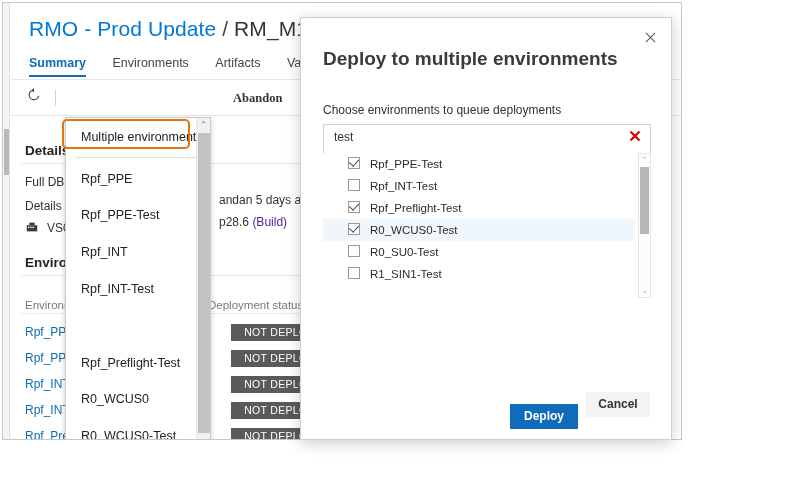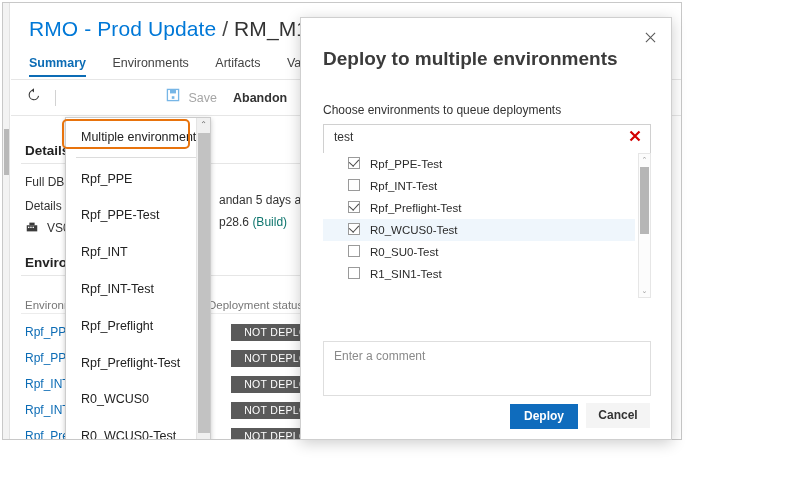--- a/index.html
+++ b/index.html
@@ -133,21 +133,21 @@
     background: #d2d2d2;
   }
   #tb-deploy {
     left: 56px;
     width: 90px;
     background: #deecf9;
     padding: 0 3px;
     box-sizing: border-box;
   }
   #tb-save { left: 155px; color: #a6a6a6; }
-  #tb-abandon { left: 222px; font-weight: bold; color: #333; }
+  #tb-abandon { left: 222px; font-weight: bold; color: #333; font-family: Liberation Serif, serif; }
 
   .icon-inline {
     display: inline-block;
     vertical-align: middle;
     margin-right: 5px;
     position: relative;
     top: -1px;
   }
 
   
@@ -180,21 +180,21 @@
   #det-vsicon { position: absolute; left: 22px; top: 217px; }
 
   #det-by {
     position: absolute; left: 216px; top: 190px;
     font-size: 12px; color: #333; white-space: nowrap;
   }
   #det-build {
     position: absolute; left: 216px; top: 212px;
     font-size: 12px; color: #333; white-space: nowrap;
   }
-  #det-build .muted { color: #0f766e; }
+  #det-build .muted { color: #4c1d95; }
   #det-linkicon { position: absolute; left: 316px; top: 212px; }
 
   
   #grid-head-env {
     position: absolute; left: 22px; top: 296px;
     font-size: 11.5px; color: #777; white-space: nowrap;
   }
   #grid-head-status {
     position: absolute; left: 205px; top: 296px;
     font-size: 11.5px; color: #777; white-space: nowrap;
@@ -437,21 +437,21 @@
     width: 68px; height: 25px;
     line-height: 25px; text-align: center;
     background: #0f6cbd;
     color: #ffffff;
     font-size: 12px;
     font-weight: bold;
     cursor: pointer;
   }
   #dlg-cancel {
     position: absolute;
-    left: 586px; top: 403px;
+    left: 586px; top: 392px;
     width: 64px; height: 25px;
     line-height: 25px; text-align: center;
     background: #f4f4f4;
     color: #333;
     font-size: 12px;
     font-weight: bold;
     cursor: pointer;
   }
 </style>
 </head>
@@ -484,30 +484,20 @@
         <span class="icon-inline">
           <svg width="14" height="14" viewBox="0 0 16 16">
             <path d="M8 2.6A5.4 5.4 0 1 0 13.2 9" fill="none" stroke="#3b3b3b" stroke-width="1.3"></path>
             <path d="M8 0.3 L8 5 L5 2.6 Z" fill="#3b3b3b"></path>
           </svg>
         </span>
       </div>
       <div id="tb-divider"></div>
 
 
-      <div class="tb-item" id="tb-save">
-        <span class="icon-inline">
-          <svg width="14" height="14" viewBox="0 0 16 16">
-            <rect x="1.6" y="1.6" width="12.8" height="12.8" fill="none" stroke="#77b6e6" stroke-width="1.5"></rect>
-            <rect x="4.6" y="1.6" width="6.8" height="4.6" fill="#77b6e6"></rect>
-            <rect x="6.6" y="9.4" width="3" height="3" fill="#77b6e6"></rect>
-          </svg>
-        </span>
-        <span>Save</span>
-      </div>
 
       <div class="tb-item" id="tb-abandon">
         <span>Abandon</span>
       </div>
     </div>
     <div id="toolbar-rule"></div>
 
     <div class="sec-head" id="details-head">Details</div>
     <div id="details-rule"></div>
 
@@ -560,21 +550,20 @@
     <div class="grid-row-name" style="top:426px">Rpf_Pre</div>
     <div class="badge" style="top:425px">NOT DEPLOYED</div>
 
     <div id="deploy-menu">
       <div class="menu-item" style="top:1px">Multiple environments</div>
       <div id="menu-sep"></div>
       <div class="menu-item" style="top:43px">Rpf_PPE</div>
       <div class="menu-item" style="top:79px">Rpf_PPE-Test</div>
       <div class="menu-item" style="top:116px">Rpf_INT</div>
       <div class="menu-item" style="top:153px">Rpf_INT-Test</div>
-      <div class="menu-item" style="top:190px">Rpf_Preflight</div>
       <div class="menu-item" style="top:227px">Rpf_Preflight-Test</div>
       <div class="menu-item" style="top:263px">R0_WCUS0</div>
       <div class="menu-item" style="top:300px">R0_WCUS0-Test</div>
 
       <div id="menu-sb">
         <div id="menu-sb-up">⌃</div>
         <div id="menu-sb-thumb"></div>
       </div>
     </div>
 
@@ -628,22 +617,19 @@
         <span class="lr-label">R1_SIN1-Test</span>
       </div>
 
       <div id="list-sb">
         <div class="sb-arrow" id="list-sb-up">⌃</div>
         <div id="list-sb-thumb"></div>
         <div class="sb-arrow" id="list-sb-down">⌄</div>
       </div>
     </div>
 
-    <div id="dlg-comment">
-      <div id="dlg-comment-ph">Enter a comment</div>
-    </div>
 
   </div>
 
   <div id="dlg-deploy">Deploy</div>
   <div id="dlg-cancel">Cancel</div>
 
 </div>
 
 </body></html>

